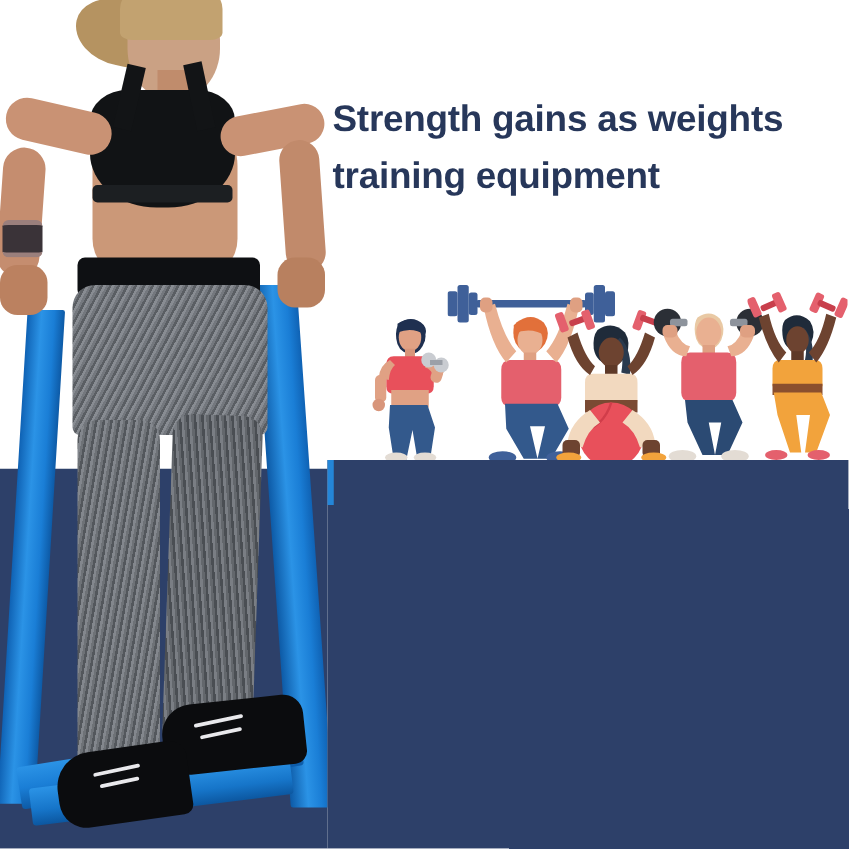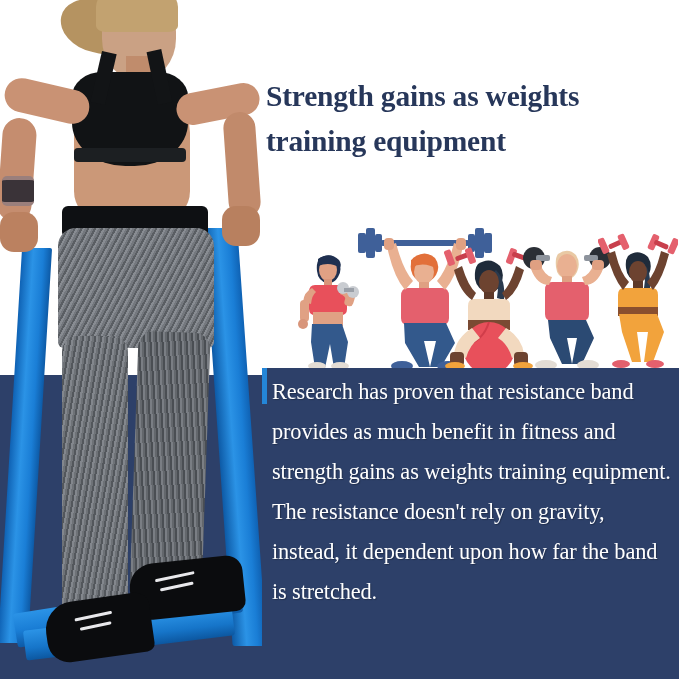--- a/index.html
+++ b/index.html
@@ -6,21 +6,21 @@
     margin: 0;
     padding: 0;
     background: #ffffff;
   }
   #stage {
     position: relative;
     width: 679px;
     height: 679px;
     overflow: hidden;
     background: #ffffff;
-    font-family: Liberation Serif, serif;
+    font-family: Liberation Sans, sans-serif;
   }
 
   
   .bg-white {
     position: absolute;
     left: 0; top: 0;
     width: 679px; height: 679px;
     background: #ffffff;
   }
   .bg-navy-lower {
@@ -384,15 +384,14 @@
       <path d="M25 60 q-10-12-16-36 l8-3 q5 22 14 31z" fill="#6d4330"></path>
       <path d="M55 60 q10-12 16-36 l-8-3 q-5 22-14 31z" fill="#6d4330"></path>
       <path d="M21 84 h38 l7 18 l-11 30 h-9 l4-30 h-11 l4 30 h-9 l-10-30z" fill="#f2a33c"></path>
       <ellipse cx="23" cy="134" rx="9" ry="4" fill="#e4606d"></ellipse>
       <ellipse cx="57" cy="134" rx="9" ry="4" fill="#e4606d"></ellipse>
     </svg>
   </div>
 
   <div class="panel"></div>
   <div class="panel-accent"></div>
-  <div class="panel-text">Research has proven that resistance band provides as much benefit in fitness and strength gains as weights training equipment. The resistance doesn't rely on gravity, instead, it dependent upon how far the band is stretched.</div>
 
 </div>
 
 </body></html>

